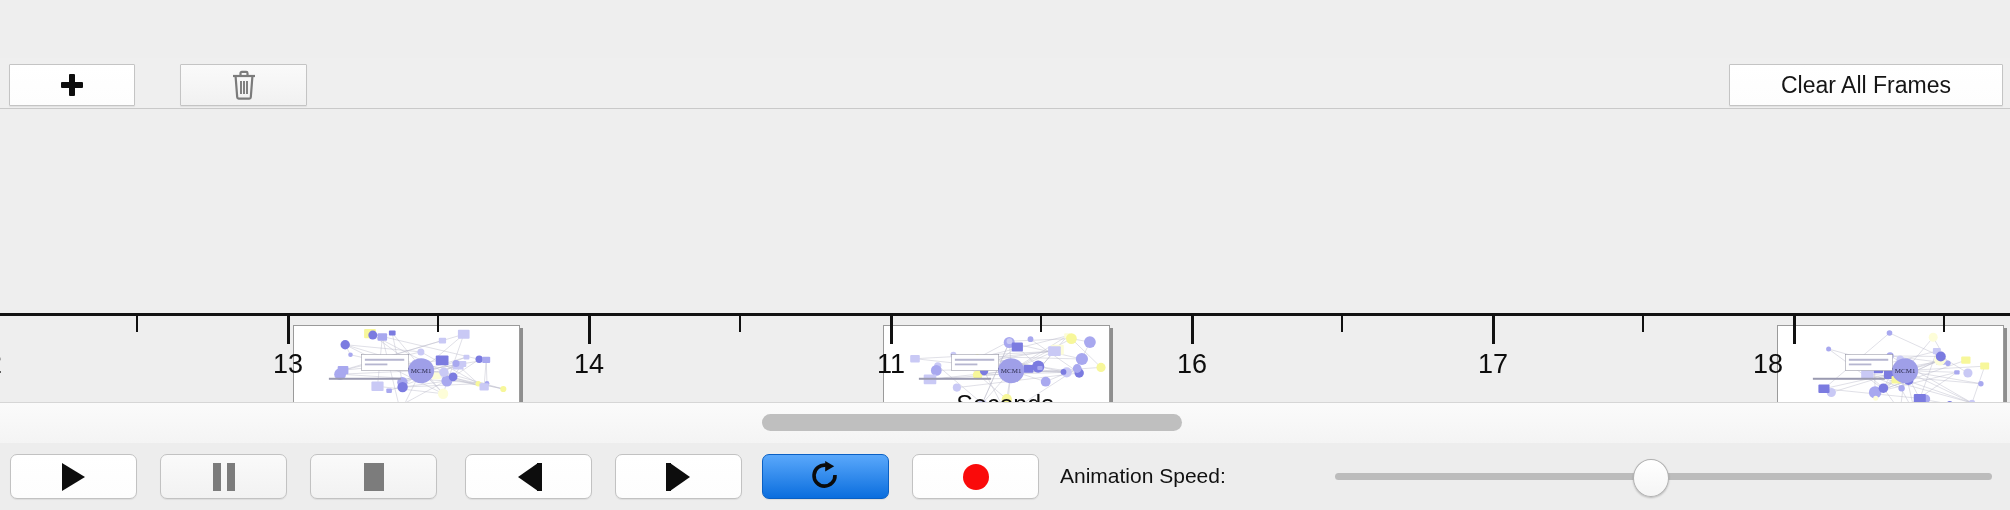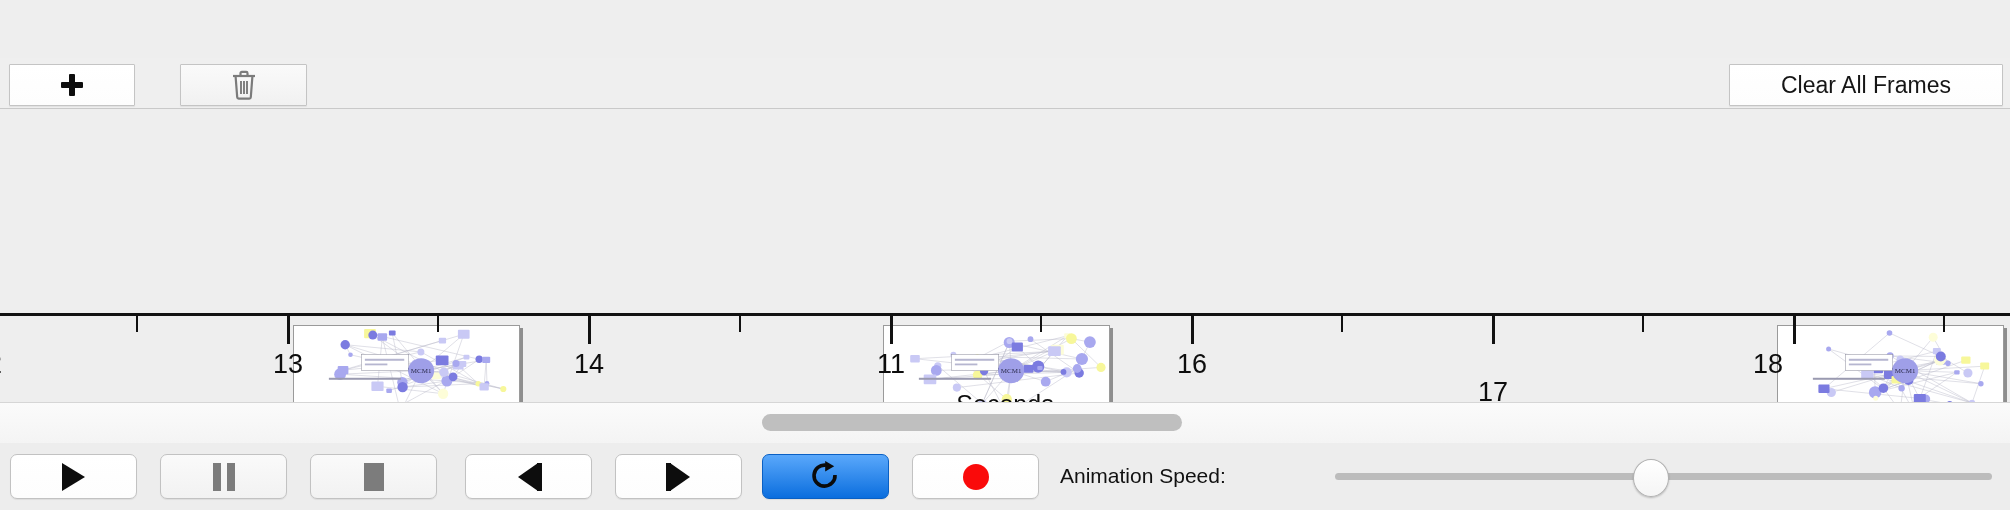--- a/index.html
+++ b/index.html
@@ -483,21 +483,21 @@
         <div class="tick-label" style="left: -13px;">12</div>
         <div class="tick major" style="left: 287px;"></div>
         <div class="tick-label" style="left: 288px;">13</div>
         <div class="tick major" style="left: 588px;"></div>
         <div class="tick-label" style="left: 589px;">14</div>
         <div class="tick major" style="left: 890px;"></div>
         <div class="tick-label" style="left: 891px;">11</div>
         <div class="tick major" style="left: 1191px;"></div>
         <div class="tick-label" style="left: 1192px;">16</div>
         <div class="tick major" style="left: 1492px;"></div>
-        <div class="tick-label" style="left: 1493px; margin-top: 28px;">17</div>
+        <div class="tick-label" style="left: 1493px;">17</div>
         <div class="tick major" style="left: 1793px;"></div>
         <div class="tick-label" style="left: 1768px; text-align: center;">18</div>
         <div class="tick minor" style="left: 136px;"></div>
         <div class="tick minor" style="left: 437px;"></div>
         <div class="tick minor" style="left: 739px;"></div>
         <div class="tick minor" style="left: 1040px;"></div>
         <div class="tick minor" style="left: 1341px;"></div>
         <div class="tick minor" style="left: 1642px;"></div>
         <div class="tick minor" style="left: 1943px;"></div>
       </div>

